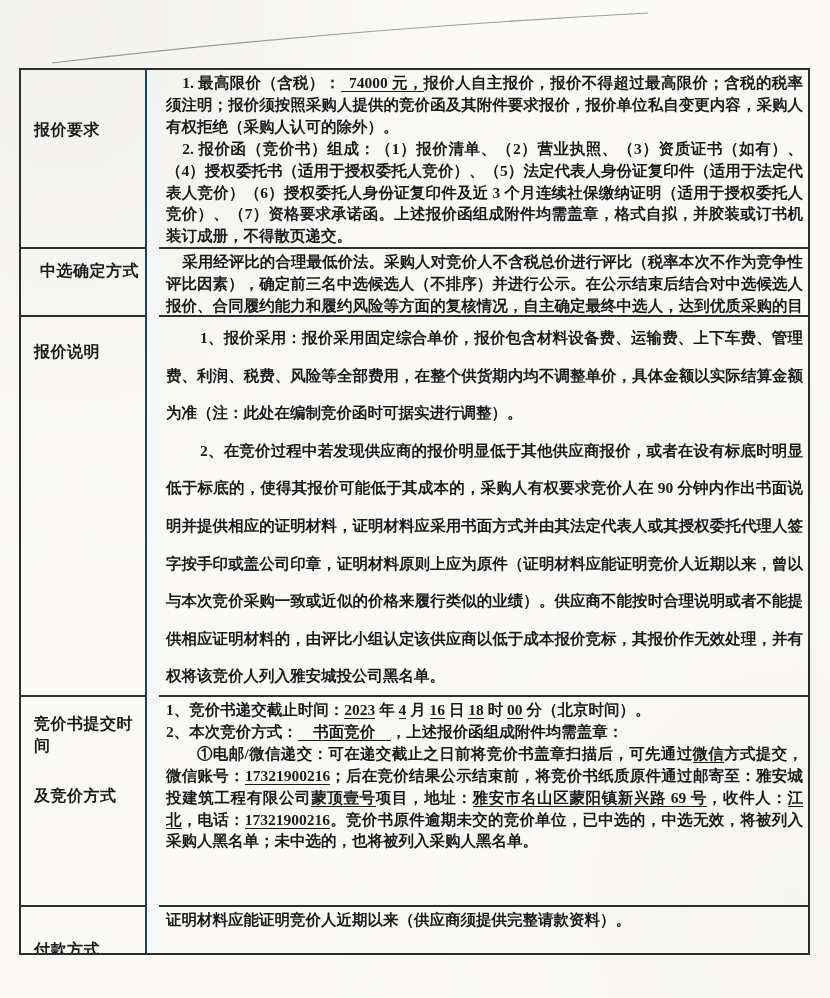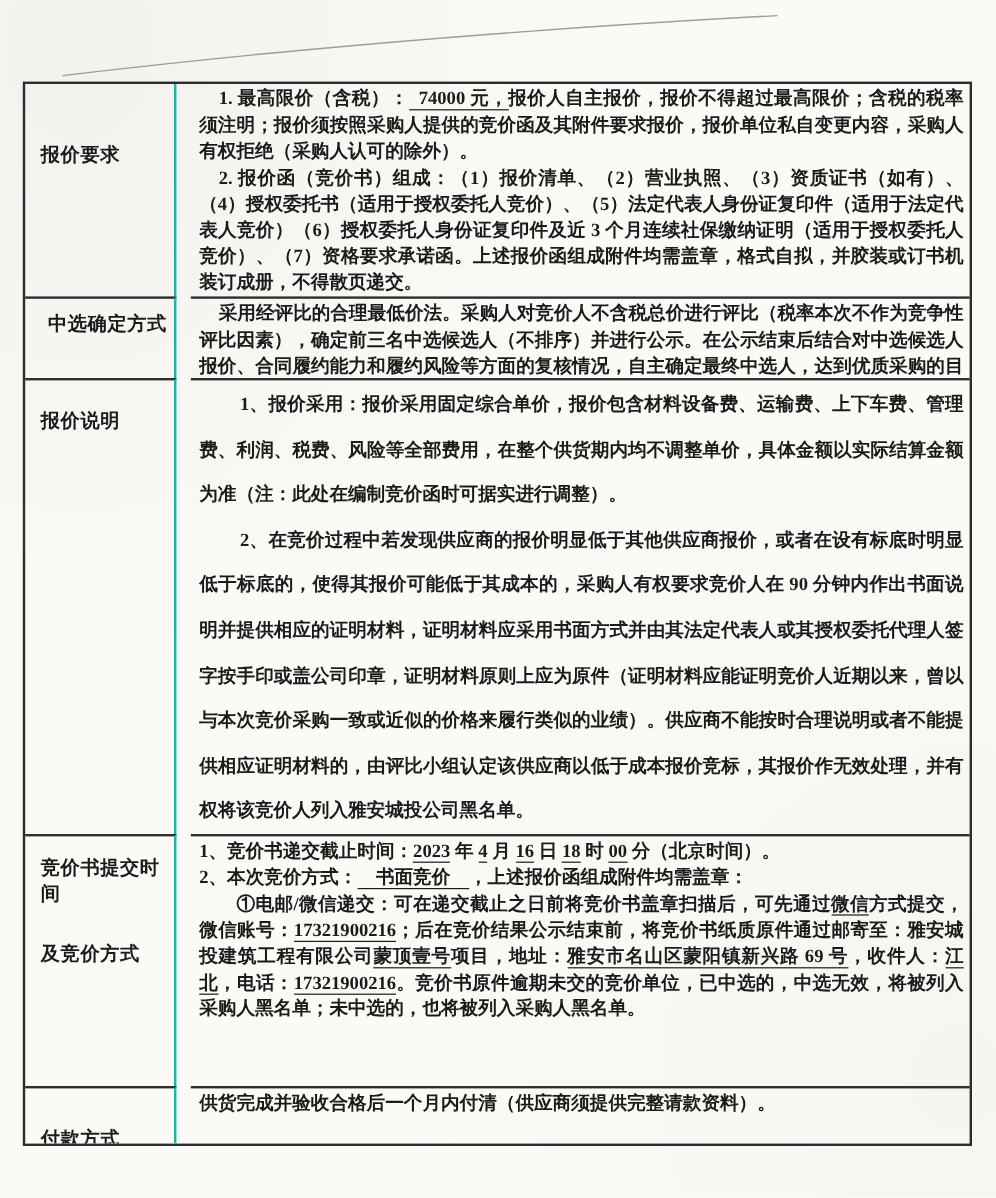--- a/index.html
+++ b/index.html
@@ -21,21 +21,21 @@
     border:2px solid #2c2c2c;
     display:grid;
     grid-template-columns:126px 1fr;
     grid-template-rows:177px 68px 380px 210px 48px;
     background:transparent;
     color:#1b1b1b;
   }
   .cell{box-sizing:border-box;overflow:hidden;}
   .cell.bt{border-top:2px solid #2f2f2f;}
   .cell.label{
-    border-right:2px solid #14b8a6;
+    border-right:2px solid #0c4a6e;
     font-weight:700;font-size:16px;letter-spacing:0.5px;
     padding-left:13px;
   }
   .lbl{line-height:22px;}
   .label.l1{padding-top:49px;}
   .label.l2{padding-top:11px;text-align:center;}
   .label.l3{padding-top:24px;}
   .label.l4{padding-top:16px;}
   .label.l4 .lbl2{margin-top:28px;}
   .label.l5{padding-top:32px;}
@@ -97,16 +97,16 @@
   <div class="cell content c4 bt">
     <p><span class="seg">1、竞价书递交截止时间：</span><span class="seg u">2023</span><span class="seg"> 年 </span><span class="seg u">4</span><span class="seg"> 月 </span><span class="seg u">16</span><span class="seg"> 日 </span><span class="seg u">18</span><span class="seg"> 时 </span><span class="seg u">00</span><span class="seg"> 分（北京时间）。</span></p>
     <p><span class="seg">2、本次竞价方式：</span><span class="seg u">　书面竞价　</span><span class="seg">，上述报价函组成附件均需盖章：</span></p>
     <p class="ind2b"><span class="seg">①电邮/微信递交：可在递交截止之日前将竞价书盖章扫描后，可先通过</span><span class="seg u">微信</span><span class="seg">方式提交，微信账号：</span><span class="seg u">17321900216</span><span class="seg">；后在竞价结果公示结束前，将竞价书纸质原件通过邮寄至：雅安城投建筑工程有限公司</span><span class="seg u">蒙顶壹号</span><span class="seg">项目，地址：</span><span class="seg u">雅安市名山区蒙阳镇新兴路 69 号</span><span class="seg">，收件人：</span><span class="seg u">江北</span><span class="seg">，电话：</span><span class="seg u">17321900216</span><span class="seg">。竞价书原件逾期未交的竞价单位，已中选的，中选无效，将被列入采购人黑名单；未中选的，也将被列入采购人黑名单。</span></p>
   </div>
 
   <div class="cell label l5 bt">
     <div class="lbl">付款方式</div>
   </div>
   <div class="cell content c5 bt">
-    <p><span class="seg">供货完成并验收合格后一个月内付清（供应商须提供完整请款资料）。</span></p>
+    <p><span class="seg">证明材料应能证明竞价人近期以来（供应商须提供完整请款资料）。</span></p>
   </div>
 
 </div>
 
 </body></html>

